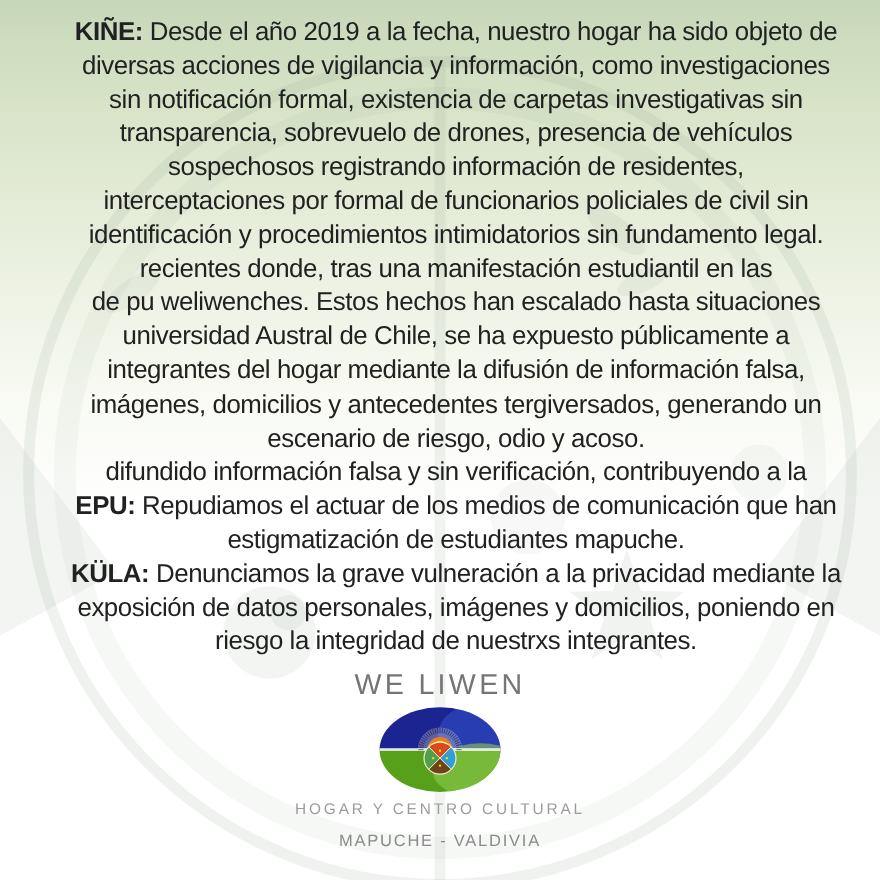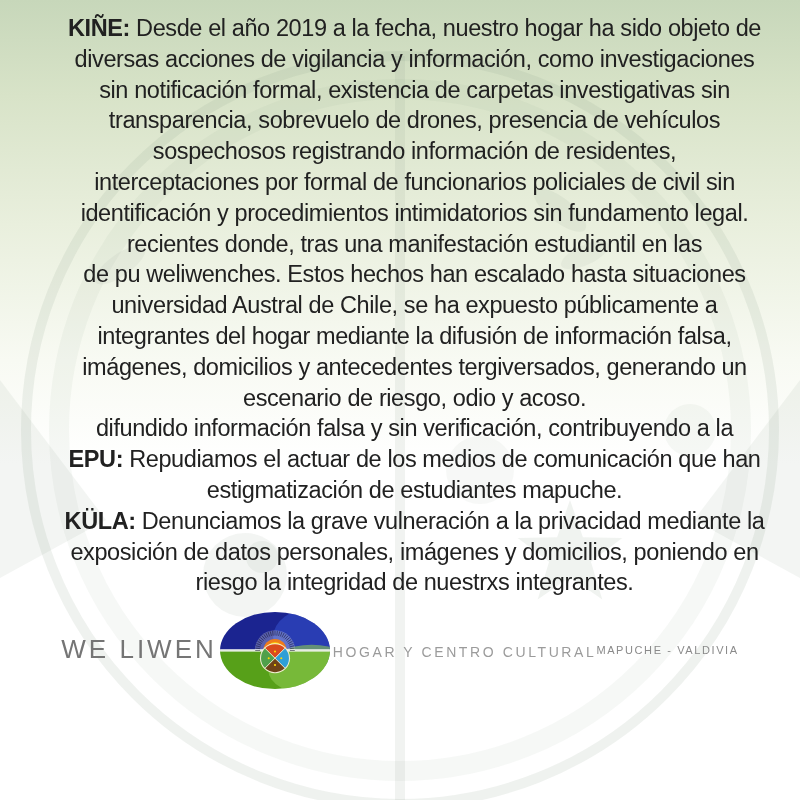--- a/index.html
+++ b/index.html
@@ -27,40 +27,40 @@
     padding-left:29px;
   }
   .statement .line{
     font-size:23.5px;
     line-height:30.8px;
     letter-spacing:-0.4px;
     white-space:normal;
   }
   .statement .line strong{font-weight:700;}
   .footer{
-    display:flex;align-items:center;
+    display:flex;flex-direction:column;align-items:center;
     margin-top:9px;
     text-align:right;
   }
   .orgname{
     font-size:26px;
     letter-spacing:3px;
     color:#757575;
     font-weight:400;
   }
   .logo-svg{display:block;margin-top:3px;}
   .sub1{
     margin-top:5px;
     font-size:14px;
     letter-spacing:2.6px;
     color:#9b9b9b;
   }
   .sub2{
-    margin-top:2px;
-    font-size:11px;
+    margin-top:13px;
+    font-size:15px;
     letter-spacing:1.6px;
     color:#8a8a8a;
   }
 </style>
 </head>
 <body>
 
 <div class="canvas">
 
   <svg class="watermark" viewBox="0 0 800 800" xmlns="http://www.w3.org/2000/svg">

